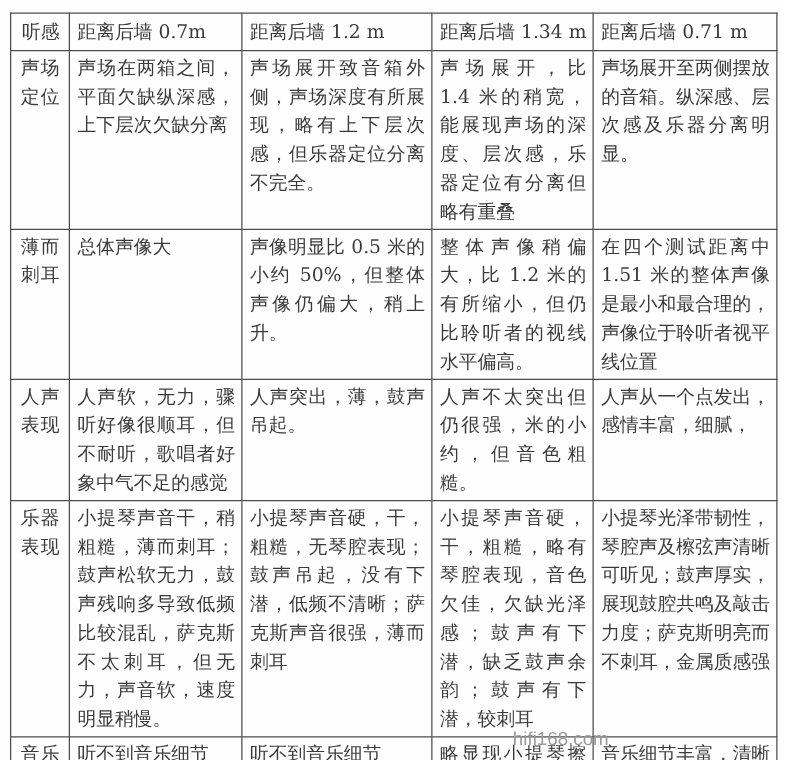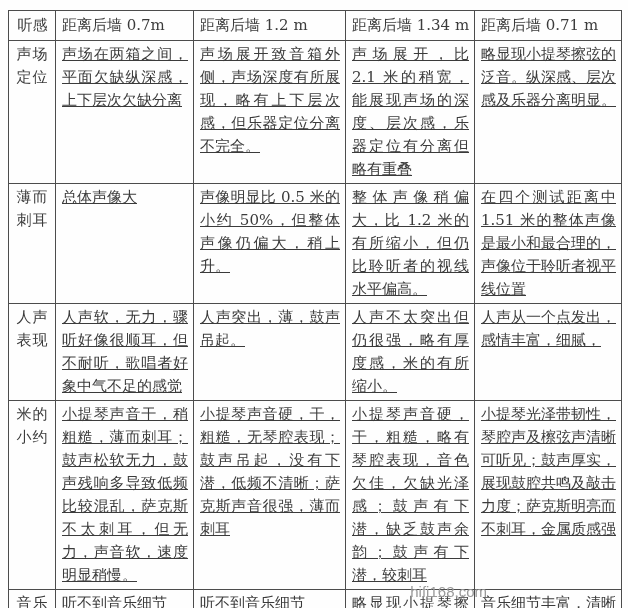--- a/index.html
+++ b/index.html
@@ -40,21 +40,20 @@
     padding-top:3px;
   }
   td.rowlabel{
     text-align:center;
     padding:3px 2px;
     letter-spacing:1px;
   }
   td.cell{
     text-align:justify;
     text-justify:inter-ideograph;
-    text-decoration:underline;
   }
   tr.header th.corner{text-align:center;}
   .watermark{
     position:absolute;
     right:25px;
     bottom:8px;
     font-family:"Liberation Sans",sans-serif;
     font-size:15px;
     color:#9a9a9a;
     z-index:5;
@@ -79,42 +78,42 @@
       <th>距离后墙 0.7m</th>
       <th>距离后墙 1.2 m</th>
       <th>距离后墙 1.34 m</th>
       <th>距离后墙 0.71 m</th>
     </tr>
 
     <tr style="height:108px;">
       <td class="rowlabel">声场定位</td>
       <td class="cell">声场在两箱之间，平面欠缺纵深感，上下层次欠缺分离</td>
       <td class="cell">声场展开致音箱外侧，声场深度有所展现，略有上下层次感，但乐器定位分离不完全。</td>
-      <td class="cell">声场展开，比 2.1 米的稍宽，能展现声场的深度、层次感，乐器定位有分离但略有重叠</td>
-      <td class="cell">略显现小提琴擦弦的泛音。纵深感、层次感及乐器分离明显。</td>
+      <td class="cell">声场展开，比 1.4 米的稍宽，能展现声场的深度、层次感，乐器定位有分离但略有重叠</td>
+      <td class="cell">声场展开至两侧摆放的音箱。纵深感、层次感及乐器分离明显。</td>
     </tr>
 
     <tr style="height:108px;">
       <td class="rowlabel">薄而刺耳</td>
       <td class="cell">总体声像大</td>
       <td class="cell">声像明显比 0.5 米的小约 50%，但整体声像仍偏大，稍上升。</td>
       <td class="cell">整体声像稍偏大，比 1.2 米的有所缩小，但仍比聆听者的视线水平偏高。</td>
       <td class="cell">在四个测试距离中 1.51 米的整体声像是最小和最合理的，声像位于聆听者视平线位置</td>
     </tr>
 
     <tr style="height:90px;">
       <td class="rowlabel">人声表现</td>
       <td class="cell">人声软，无力，骤听好像很顺耳，但不耐听，歌唱者好象中气不足的感觉</td>
       <td class="cell">人声突出，薄，鼓声吊起。</td>
-      <td class="cell">人声不太突出但仍很强，略有厚度感，米的有所缩小。</td>
+      <td class="cell">人声不太突出但仍很强，米的小约，但音色粗糙。</td>
       <td class="cell">人声从一个点发出，感情丰富，细腻，</td>
     </tr>
 
     <tr style="height:172px;">
-      <td class="rowlabel">米的小约</td>
+      <td class="rowlabel">乐器表现</td>
       <td class="cell">小提琴声音干，稍粗糙，薄而刺耳；鼓声松软无力，鼓声残响多导致低频比较混乱，萨克斯不太刺耳，但无力，声音软，速度明显稍慢。</td>
       <td class="cell">小提琴声音硬，干，粗糙，无琴腔表现；鼓声吊起，没有下潜，低频不清晰；萨克斯声音很强，薄而刺耳</td>
       <td class="cell">小提琴声音硬，干，粗糙，略有琴腔表现，音色欠佳，欠缺光泽感；鼓声有下潜，缺乏鼓声余韵；鼓声有下潜，较刺耳</td>
       <td class="cell">小提琴光泽带韧性，琴腔声及檫弦声清晰可听见；鼓声厚实，展现鼓腔共鸣及敲击力度；萨克斯明亮而不刺耳，金属质感强</td>
     </tr>
 
     <tr style="height:84px;">
       <td class="rowlabel">音乐细节表现</td>
       <td class="cell">听不到音乐细节</td>
       <td class="cell">听不到音乐细节</td>

